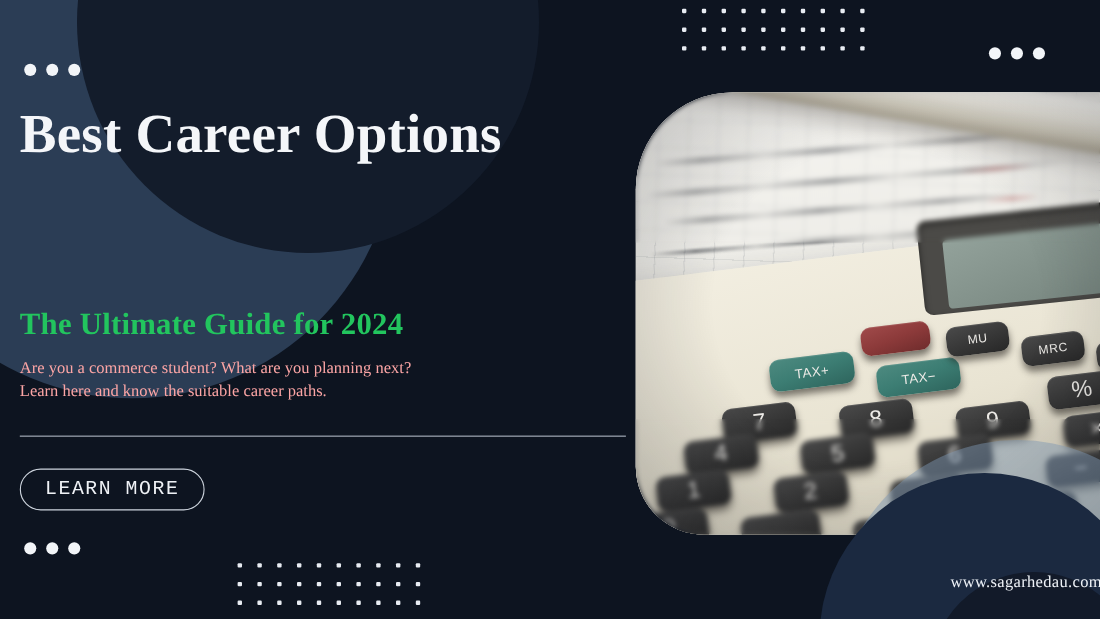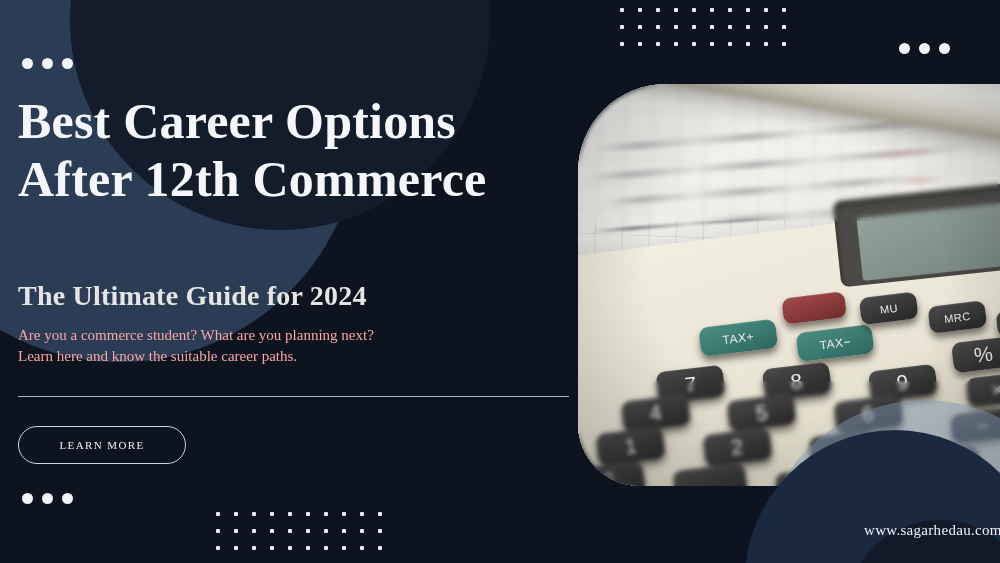--- a/index.html
+++ b/index.html
@@ -218,43 +218,43 @@
     width:540px;
     font-size:50px;
     line-height:58px;
     color:#f4f6f9;
     font-weight:700;
     letter-spacing:.2px;
   }
   #subtitle {
     position:absolute; left:0; top:280px;
     font-size:28px;
-    color:#e5e5e5;
+    color:#22c55e;
     letter-spacing:.2px;
   }
   #description { position:absolute; left:0; top:325px; width:480px; }
   #description .dline {
     font-size:15px;
     line-height:21px;
     color:#fca5a5;
   }
   #divider {
     position:absolute; left:0; top:396px;
     width:551px; height:1px;
     background:#aeb6c2;
   }
   #learn-more-button {
     position:absolute; left:0; top:426px;
     width:168px; height:38px;
     border:1.4px solid #cdd4dd;
     border-radius:19px;
     background:transparent;
     color:#eef1f5;
-    font-family:Liberation Serif, serif;
-    font-size:11px;
+    font-family:Liberation Mono, monospace;
+    font-size:18px;
     letter-spacing:1.4px;
     cursor:pointer;
     display:flex; align-items:center; justify-content:center;
   }
   #website-url {
     position:absolute;
     left:864px; top:486px;
     font-size:15px;
     color:#eef2f7;
     letter-spacing:.3px;
@@ -409,21 +409,20 @@
   </div>
   <div class="dot-cluster" id="dots-bottom-left">
     <div class="bd"></div>
       <div class="bd"></div>
       <div class="bd"></div>
   </div>
 
   <div class="content">
     <h1 id="page-title">
       <span>Best Career Options</span><br>
-      <span>After 12th Commerce</span>
     </h1>
 
     <h2 id="subtitle">The Ultimate Guide for 2024</h2>
 
     <div id="description">
       <div class="dline">Are you a commerce student? What are you planning next?</div>
       <div class="dline">Learn here and know the suitable career paths.</div>
     </div>
 
     <div id="divider"></div>

